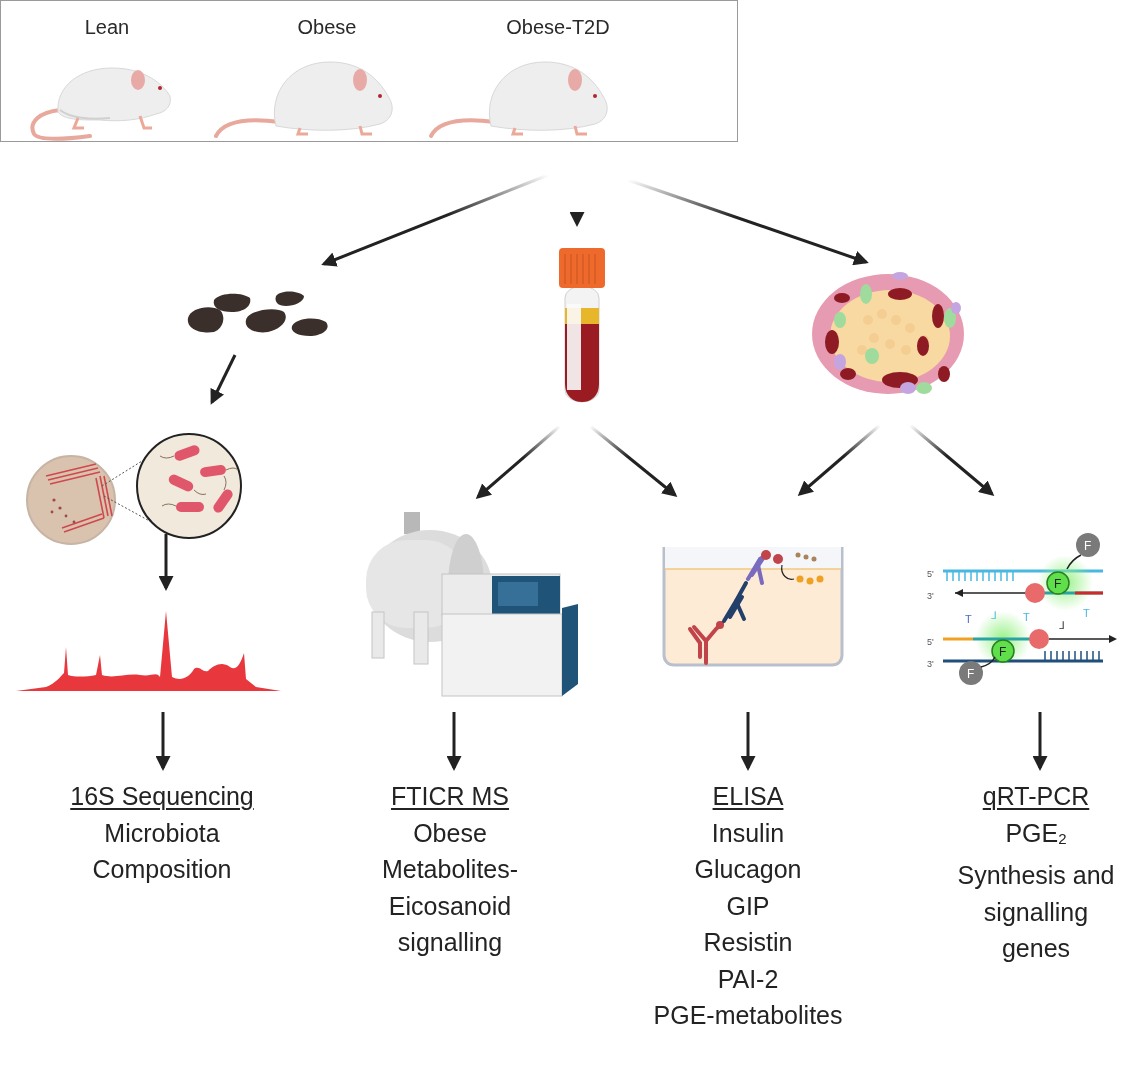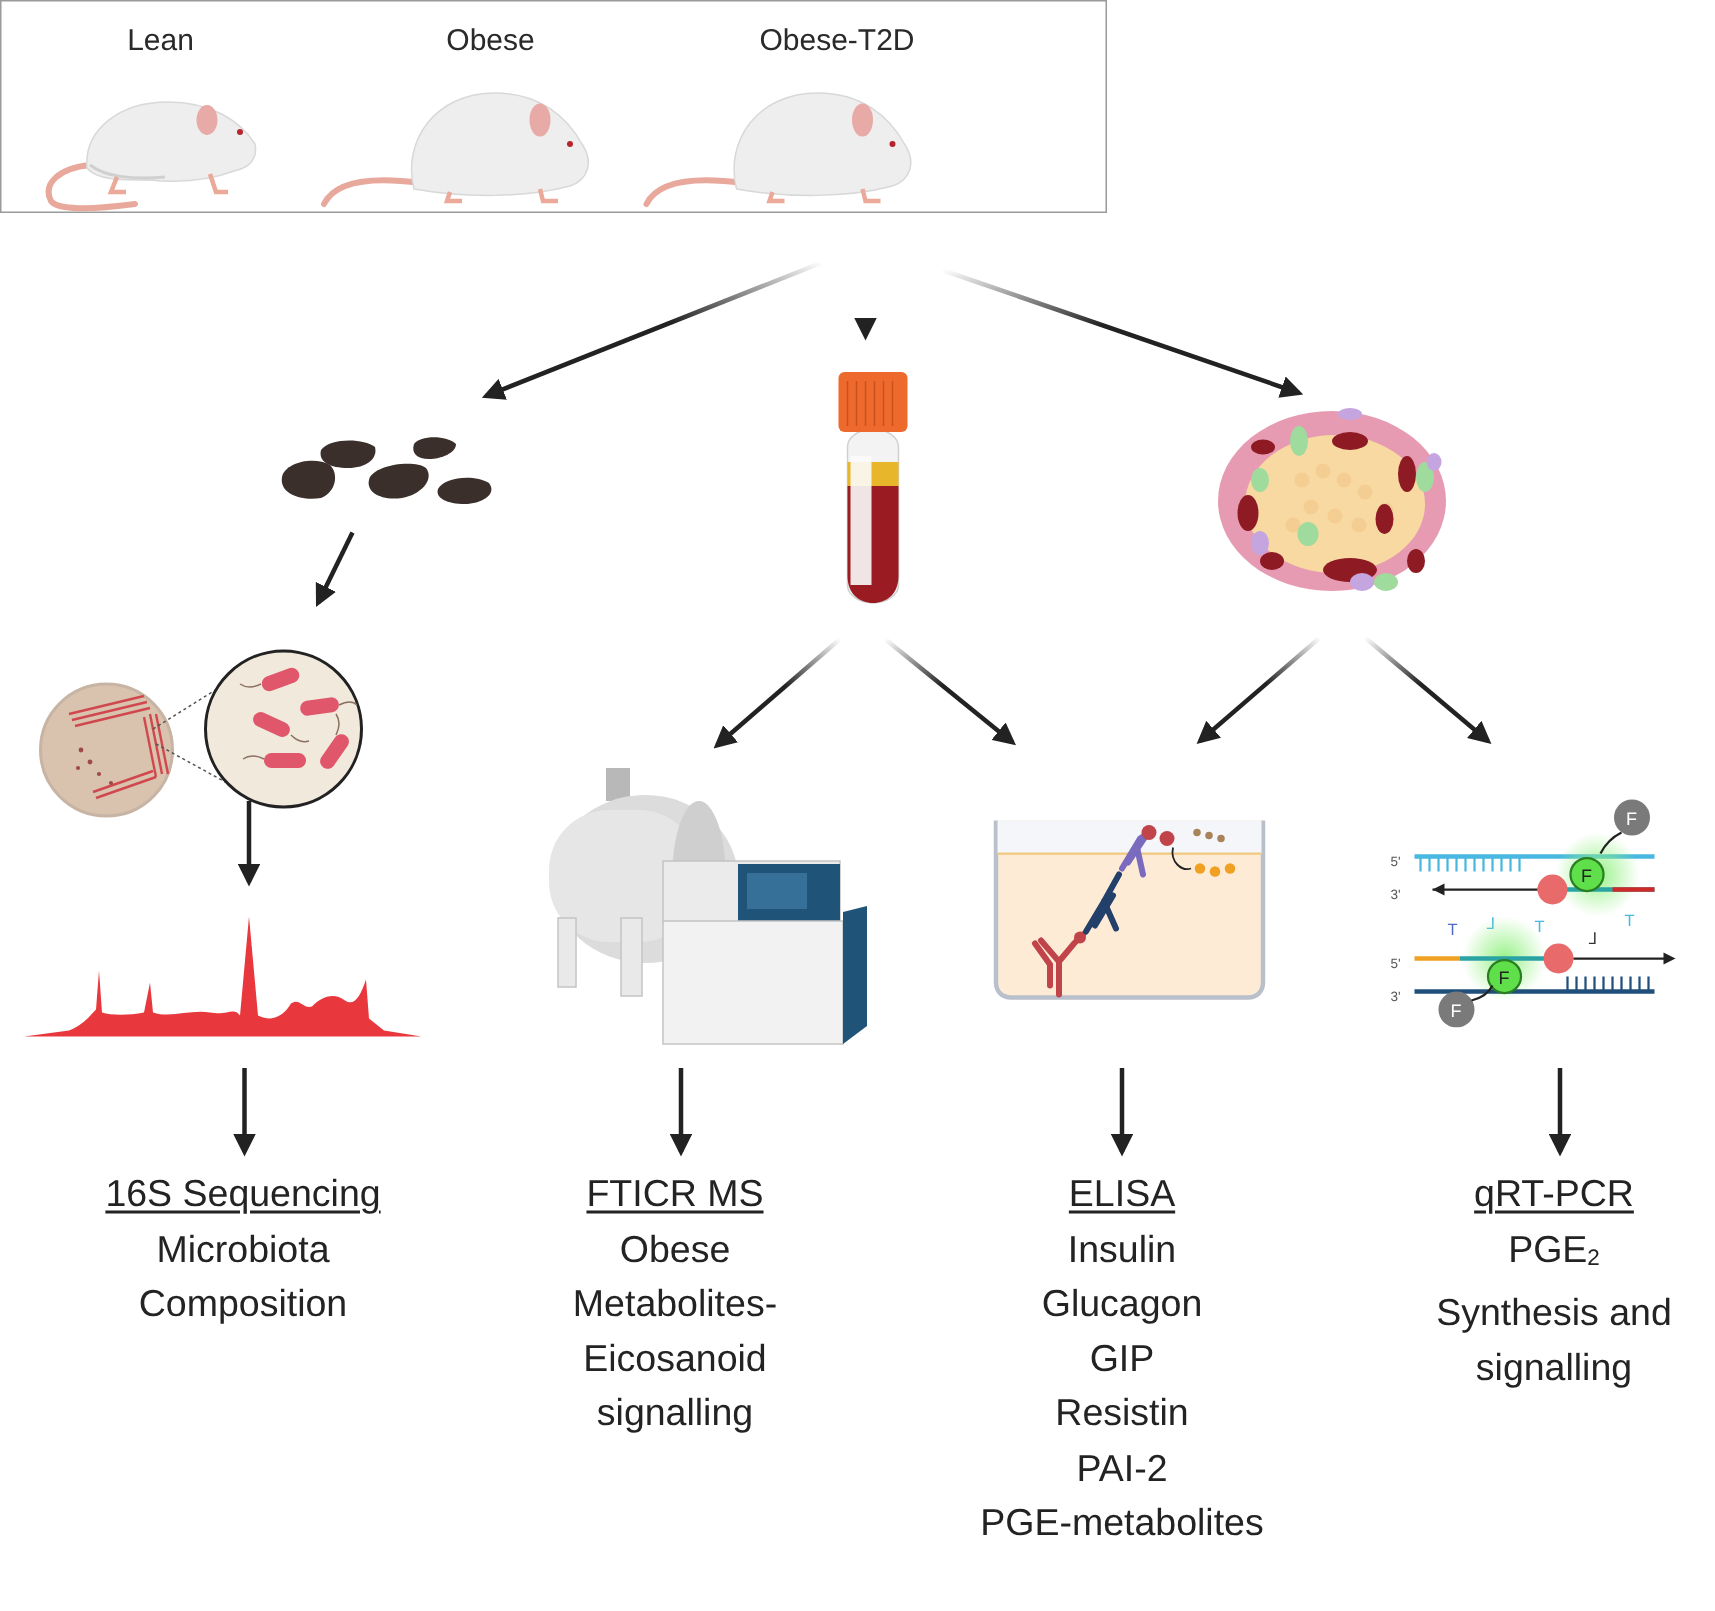--- a/index.html
+++ b/index.html
@@ -343,13 +343,14 @@
   <div>Resistin</div>
   <div>PAI-2</div>
   <div>PGE-metabolites</div>
 </div>
 
 <div class="text-block" style="left:1036px;top:778px">
   <div class="title">qRT-PCR</div>
   <div><span>PGE</span><sub>2</sub></div>
   <div>Synthesis and</div>
   <div>signalling</div>
+  <div>genes</div>
 </div>
 
 </body></html>

